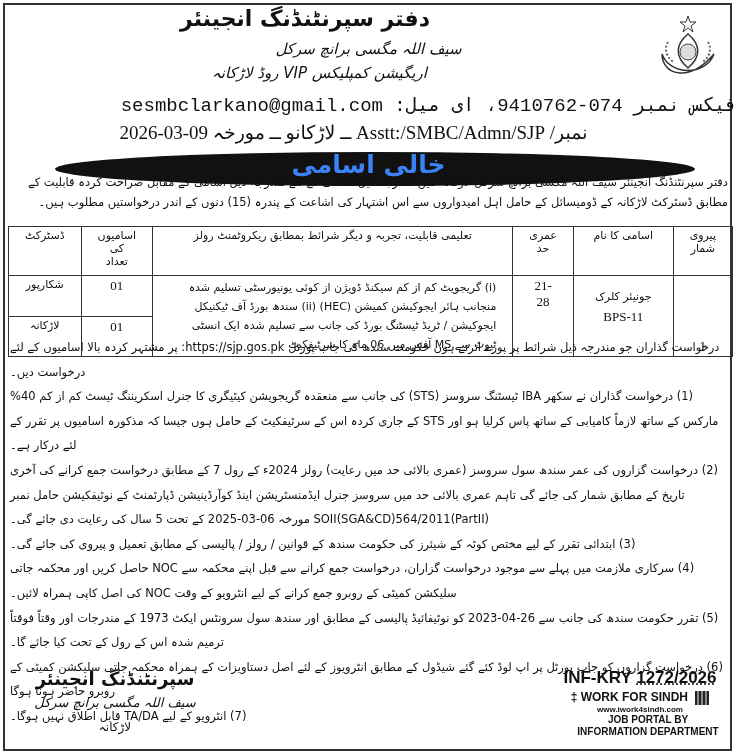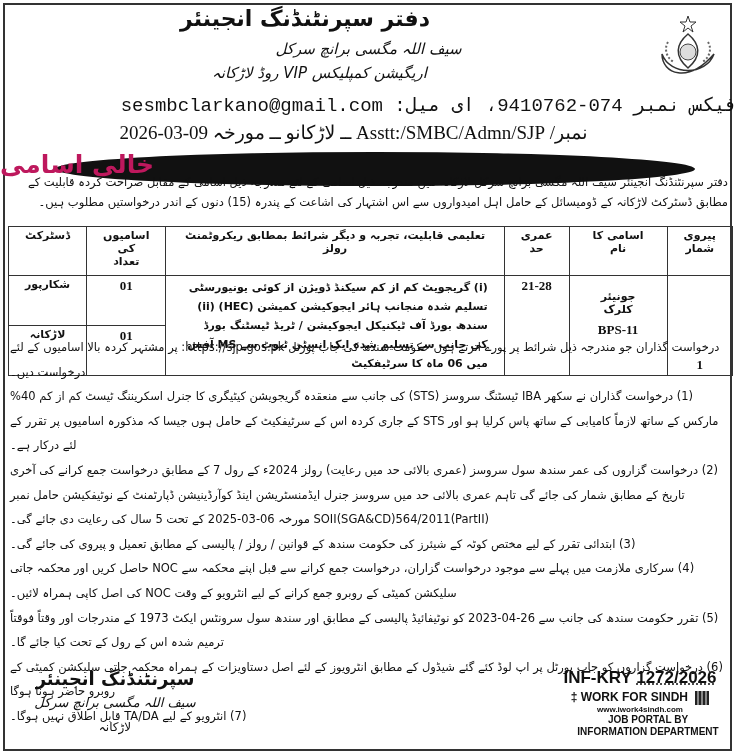--- a/index.html
+++ b/index.html
@@ -8,24 +8,24 @@
   .abs { position: absolute; }
   .rtl { direction: rtl; unicode-bidi: plaintext; }
   .c { text-align: center; }
   .head-title { left: 0; width: 610px; top: 6px; font-size: 22px; font-weight: bold; text-align: center; letter-spacing: 0.5px; }
   .head-sub1 { left: 0; width: 737px; top: 40px; font-size: 15px; text-align: center; font-style: italic; }
   .head-sub2 { left: 0; width: 639px; top: 64px; font-size: 15px; text-align: center; font-style: italic; }
   .head-contact { left: 0; width: 737px; top: 93px; font-size: 19px; text-align: right; font-family: Liberation Mono, monospace; }
   .head-ref { left: 0; width: 707px; top: 121px; font-size: 19px; text-align: center; font-family: "Liberation Serif", serif; }
   .logo { left: 648px; top: 14px; width: 80px; height: 72px; }
   .banner { left: 55px; top: 152px; width: 640px; height: 34px; }
-  .banner-text { left: 0; width: 737px; top: 150px; font-size: 25px; font-weight: bold; color: #be185d; text-align: left; }
+  .banner-text { left: 0; width: 737px; top: 150px; font-size: 25px; font-weight: bold; color: #3b82f6; text-align: center; }
   .intro { left: 10px; width: 718px; top: 172px; font-size: 11.5px; line-height: 20px; text-align: right; }
   table.vac { position: absolute; left: 8px; top: 226px; width: 725px; border-collapse: collapse; font-size: 11px; direction: rtl; }
-  table.vac td, table.vac th { border: 1px solid #333; padding: 2px 16px; vertical-align: top; font-weight: bold; }
+  table.vac td, table.vac th { border: 1px solid #333; padding: 2px 16px; vertical-align: top; font-weight: normal; }
   table.vac th { height: 44px; }
   .num { font-family: "Liberation Serif", serif; font-size: 13px; }
   .body-lines { left: 10px; width: 718px; top: 335px; font-size: 11.5px; line-height: 24.6px; text-align: left; }
   .body-lines p { margin: 0; }
   .sig { left: 30px; width: 170px; top: 668px; text-align: center; }
   .sig-title { font-size: 18px; font-weight: bold; }
   .sig-sub { font-size: 13px; font-style: italic; margin-top: 6px; }
   .sig-city { font-size: 12px; margin-top: 10px; }
   .inf { left: 555px; width: 170px; top: 668px; text-align: center; font-family: "Liberation Sans", sans-serif; }
   .inf-code { font-size: 17px; font-weight: bold; letter-spacing: 0; }

